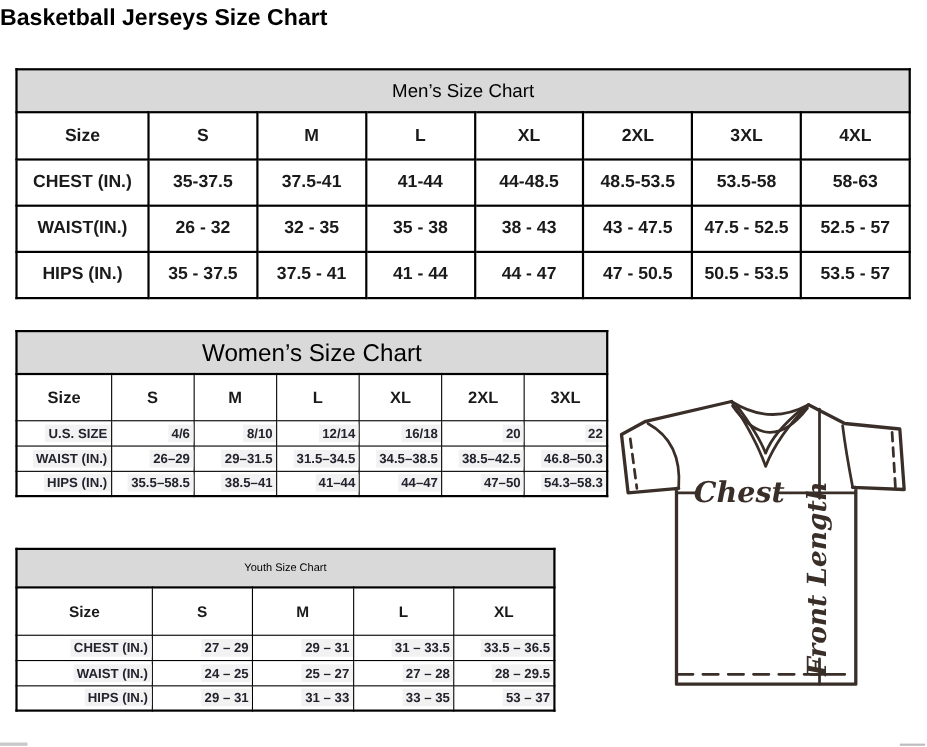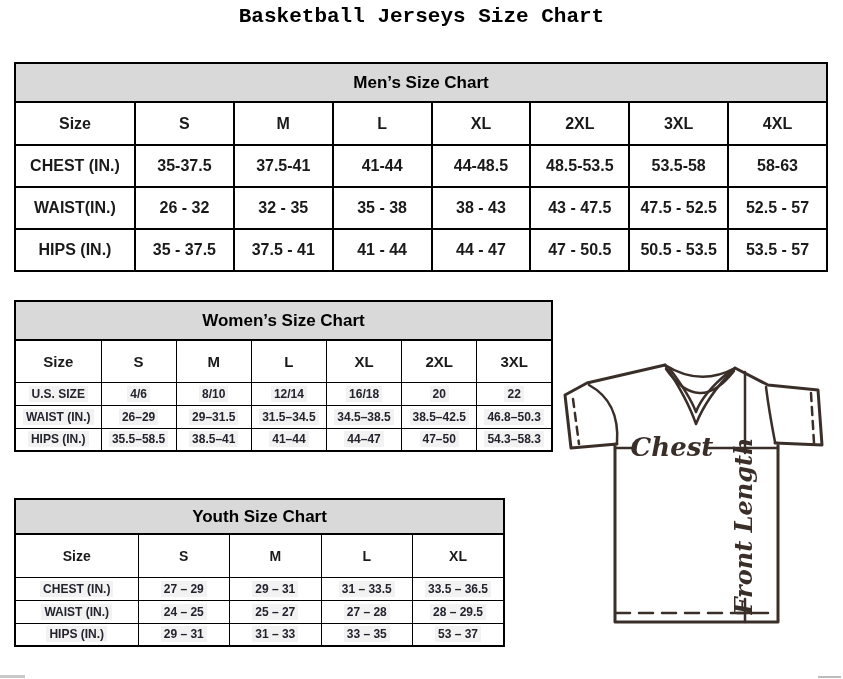--- a/index.html
+++ b/index.html
@@ -1,55 +1,55 @@
 <!DOCTYPE html>
 <html style="--band: #d9d9d9; --ink: #3a2e29;"><head>
 <meta charset="utf-8">
 <style>
   html,body{margin:0;padding:0;}
   body{
     width:843px;height:679px;background:#ffffff;overflow:hidden;position:relative;
     font-family:"Liberation Sans",sans-serif;color:#1a1a1a;
   }
   .page-title{
-    position:absolute;top:5px;left:0;width:100%;text-align:center;
-    font-size:21px;font-weight:700;color:#000;font-family:Liberation Mono, monospace;
+    position:absolute;top:5px;left:0;width:100%;text-align:left;
+    font-size:21px;font-weight:700;color:#000;
   }
   
   table{border-collapse:collapse;table-layout:fixed;position:absolute;background:#fff;}
   caption{
     background:var(--band,#d9d9d9);
     border:2px solid #000;border-bottom:none;
-    font-weight:700;text-align:center;color:#000;
+    font-weight:400;text-align:center;color:#000;
   }
   th,td{border:1px solid #000;text-align:center;vertical-align:middle;
         font-weight:700;padding:0;overflow:hidden;white-space:nowrap;}
   
   #mens-table{left:14px;top:62px;width:814px;border:2px solid #000;}
   #mens-table caption{height:37px;line-height:37px;font-size:17px;}
   #mens-table th,#mens-table td{border-width:2px;font-size:16px;}
   #mens-table thead tr{height:43px;}
   #mens-table tbody tr{height:42px;}
   #mens-table col.c-label{width:120px;}
   
   #womens-table{left:14px;top:300px;width:539px;border:2px solid #000;}
-  #womens-table caption{height:37px;line-height:37px;font-size:17px;}
+  #womens-table caption{height:37px;line-height:37px;font-size:22px;}
   #womens-table thead tr{height:42px;}
   #womens-table thead th{font-size:15px;}
   #womens-table tbody tr{height:23px;}
   #womens-table col.c-label{width:86px;}
   
   #youth-table{left:14px;top:498px;width:491px;border:2px solid #000;}
-  #youth-table caption{height:33px;line-height:33px;font-size:17px;}
+  #youth-table caption{height:33px;line-height:33px;font-size:10px;}
   #youth-table thead tr{height:43px;}
   #youth-table thead th{font-size:14px;}
   #youth-table tbody tr{height:23px;}
   #youth-table col.c-label{width:123px;}
   
-  .compact tbody th,.compact tbody td{font-size:12px;color:#23232e;}
+  .compact tbody th,.compact tbody td{font-size:12px;color:#23232e;text-align:right;}
   .compact tbody span.hl{background:#f2f2f2;padding:1px 3px;}
   
   .jersey{position:absolute;left:556px;top:356px;}
   .jersey text{
     font-family:"DejaVu Serif",serif;font-style:italic;font-weight:700;
     fill:var(--ink,#3a2e29);
   }
   
   .frag{position:absolute;background:#c9c9c9;}
   .frag.left{left:0;top:675px;width:25px;height:3px;}

